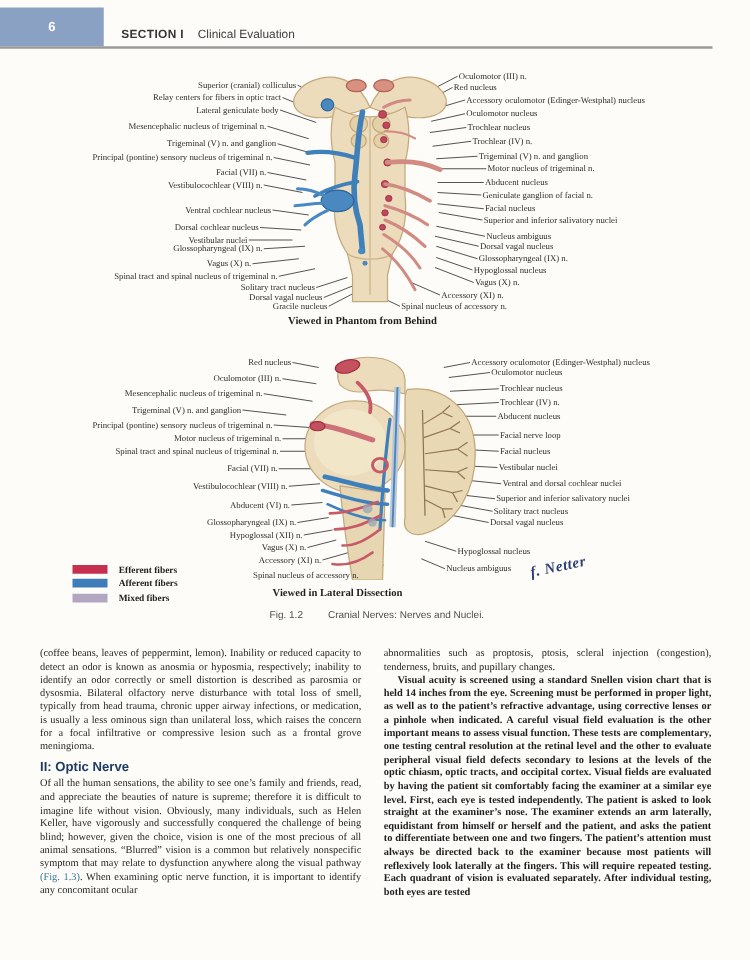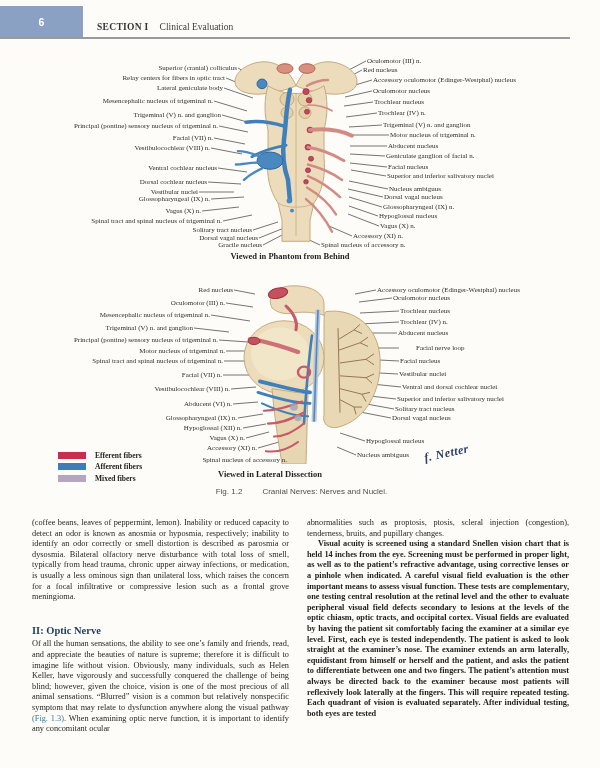--- a/index.html
+++ b/index.html
@@ -7,21 +7,21 @@
     width:600px;height:768px;position:relative;overflow:hidden;
     background:#fdfcf8;font-family:"Liberation Serif",serif;color:#1f1f1f;
   }
   .page-number-box{
     position:absolute;left:0;top:6px;width:83px;height:31px;background:#8ba1c4;
     color:#fff;font-family:"Liberation Sans",sans-serif;font-weight:bold;font-size:10.5px;
     display:flex;align-items:center;justify-content:center;
   }
   .header-rule{position:absolute;left:0;top:37px;width:570px;height:1.5px;background:#9a9a9a;}
   .header-text{
-    position:absolute;left:97px;top:22px;font-family:Liberation Serif, serif;
+    position:absolute;left:97px;top:22px;font-family:Liberation Sans, sans-serif;
     font-size:9.5px;color:#3d3d3d;white-space:nowrap;
   }
   .header-text .sec{font-weight:bold;letter-spacing:.3px;margin-right:11px;color:#353535;}
   .fig-band{position:absolute;left:0;width:600px;}
   .fig-band svg.leaders{position:absolute;left:0;top:0;}
   .leaders line{stroke:#3a3a3a;stroke-width:0.7;}
   .fig-label{
     position:absolute;white-space:nowrap;font-size:7px;line-height:9px;color:#2e2e2e;
   }
   svg.art{position:absolute;}
@@ -40,22 +40,22 @@
   .signature{
     position:absolute;left:424px;top:446px;font-size:12px;font-style:italic;font-weight:bold;
     color:#2c3e6e;transform:rotate(-12deg);letter-spacing:.5px;
   }
   .col{position:absolute;top:518px;text-align:justify;font-size:8.3px;line-height:10.6px;}
   #left-col{left:32px;width:257px;}
   #right-col{left:307px;width:262px;}
   .col p{margin:0;}
   .col p.indent{text-indent:11px;font-weight:bold;}
   .section-heading{
-    font-family:Liberation Serif, serif;font-size:10.5px;color:#1e3a5f;
-    margin:23px 0 3px 0;
+    font-family:Liberation Sans, sans-serif;font-size:10.5px;color:#1e3a5f;
+    margin:6px 0 3px 0;
   }
   .figref{color:#35789e;cursor:pointer;}
 </style>
 </head>
 <body>
 
 <div class="page-number-box">6</div>
 <div class="header-text"><span class="sec">SECTION I</span><span>Clinical Evaluation</span></div>
 <div class="header-rule"></div>
 
@@ -282,21 +282,21 @@
     <div class="fig-label" style="top: 131.5px; right: 363px;">Glossopharyngeal (IX) n.</div>
     <div class="fig-label" style="top: 141.5px; right: 358px;">Hypoglossal (XII) n.</div>
     <div class="fig-label" style="top: 151.5px; right: 355px;">Vagus (X) n.</div>
     <div class="fig-label" style="top: 161.5px; right: 343px;">Accessory (XI) n.</div>
     <div class="fig-label" style="top: 173.5px; right: 313px;">Spinal nucleus of accessory n.</div>
     <div class="fig-label" style="top: 3.5px; left: 377px;">Accessory oculomotor (Edinger-Westphal) nucleus</div>
     <div class="fig-label" style="top: 11.5px; left: 393px;">Oculomotor nucleus</div>
     <div class="fig-label" style="top: 24.5px; left: 400px;">Trochlear nucleus</div>
     <div class="fig-label" style="top: 35.5px; left: 400px;">Trochlear (IV) n.</div>
     <div class="fig-label" style="top: 46.5px; left: 398px;">Abducent nucleus</div>
-    <div class="fig-label" style="top: 61.5px; left: 400px; margin-left: 16px;">Facial nerve loop</div>
+    <div class="fig-label" style="top: 61.5px; left: 400px;">Facial nerve loop</div>
     <div class="fig-label" style="top: 74.5px; left: 400px;">Facial nucleus</div>
     <div class="fig-label" style="top: 87.5px; left: 399px;">Vestibular nuclei</div>
     <div class="fig-label" style="top: 100.5px; left: 402px;">Ventral and dorsal cochlear nuclei</div>
     <div class="fig-label" style="top: 112.5px; left: 397px;">Superior and inferior salivatory nuclei</div>
     <div class="fig-label" style="top: 122.5px; left: 395px;">Solitary tract nucleus</div>
     <div class="fig-label" style="top: 131.5px; left: 392px;">Dorsal vagal nucleus</div>
     <div class="fig-label" style="top: 154.5px; left: 366px;">Hypoglossal nucleus</div>
     <div class="fig-label" style="top: 168.5px; left: 357px;">Nucleus ambiguus</div>
   </div>
 <div class="view-caption" style="left:120px;top:469px;width:300px">Viewed in Lateral Dissection</div>

